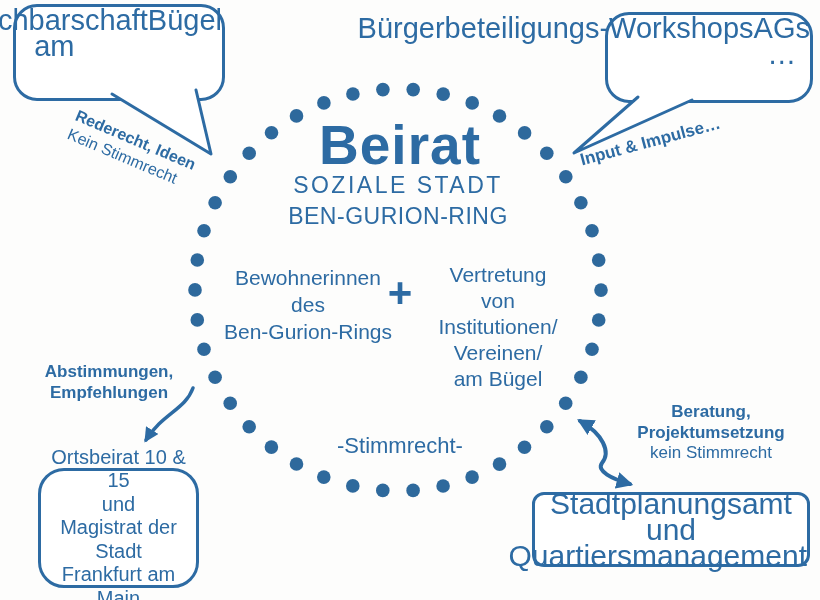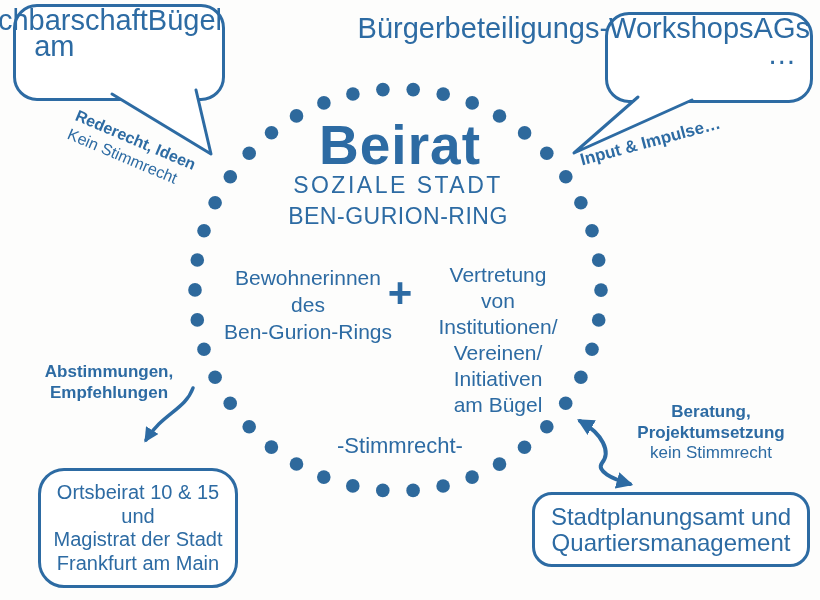--- a/index.html
+++ b/index.html
@@ -68,45 +68,44 @@
     <div>Ben-Gurion-Rings</div>
   </div>
 
   <div class="abs plus c" style="left:381px;top:272px;width:38px;">+</div>
 
   <div class="abs member c" style="left:415px;top:262px;width:166px;line-height:26px;">
     <div>Vertretung</div>
     <div>von</div>
     <div>Institutionen/</div>
     <div>Vereinen/</div>
-    <div>Initiativen</div>
     <div>am Bügel</div>
   </div>
 
   <div class="abs note c" style="left:323px;top:433px;width:154px;">-Stimmrecht-</div>
 
   <div class="abs smallLabel b c" style="left:43px;top:362px;width:132px;">
     <div>Abstimmungen,</div>
     <div>Empfehlungen</div>
   </div>
 
   <div class="abs smallLabel" style="left:631px;top:402px;width:160px;text-align:center;">
     <div class="b">Beratung,</div>
     <div class="b">Projektumsetzung</div>
     <div>kein Stimmrecht</div>
   </div>
 
-  <div class="abs rbox" style="left:38px;top:468px;width:200px;height:120px;font-size:20px;line-height:23.5px;">
+  <div class="abs rbox" style="left:38px;top:468px;width:161px;height:120px;font-size:20px;line-height:23.5px;">
     <div>Ortsbeirat 10 &amp; 15</div>
     <div>und</div>
     <div>Magistrat der Stadt</div>
     <div>Frankfurt am Main</div>
   </div>
 
-  <div class="abs rbox" style="left:532px;top:492px;width:278px;height:75px;font-size:24px;line-height:26px;border-radius:20px;">
+  <div class="abs rbox" style="left:532px;top:492px;width:278px;height:75px;font-size:30px;line-height:26px;border-radius:12px;align-items:flex-end;">
     <div>Stadtplanungsamt und</div>
     <div>Quartiersmanagement</div>
   </div>
 
   <svg id="overlay" width="820" height="600" viewBox="0 0 820 600">
     <defs>
       <marker id="ah" viewBox="0 0 10 10" refX="8" refY="5" markerWidth="4.2" markerHeight="4.2" orient="auto-start-reverse">
         <path class="ah" d="M0,0 L10,5 L0,10 z"></path>
       </marker>
     </defs>

